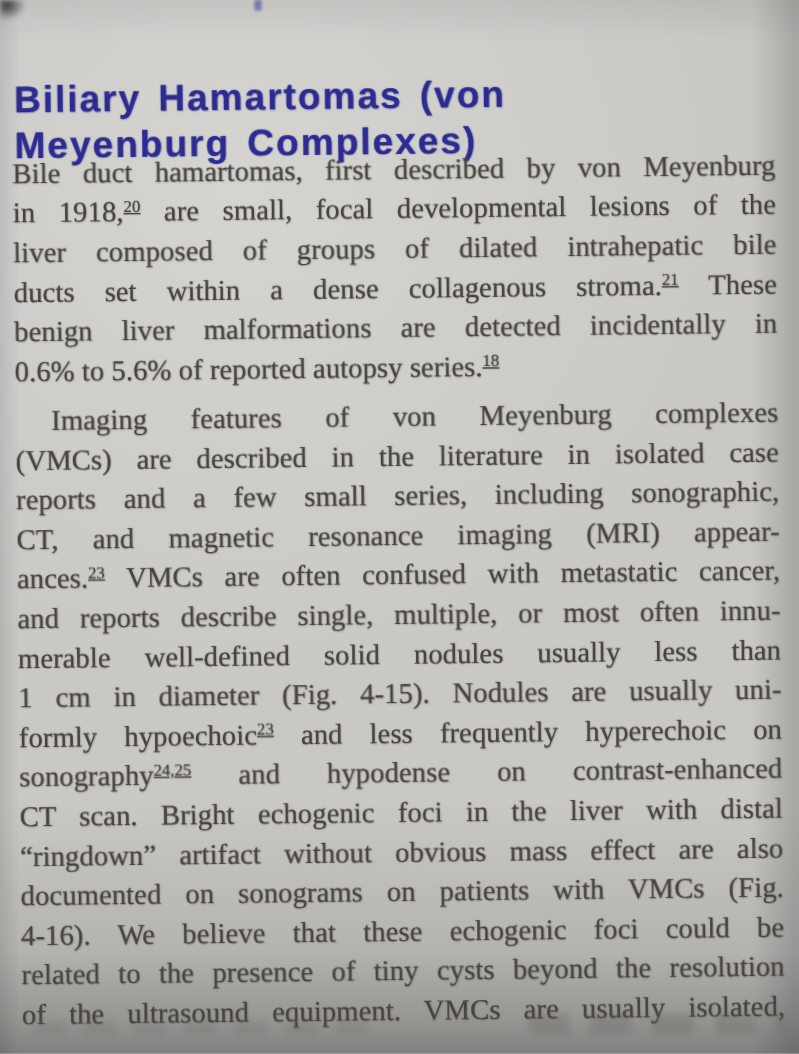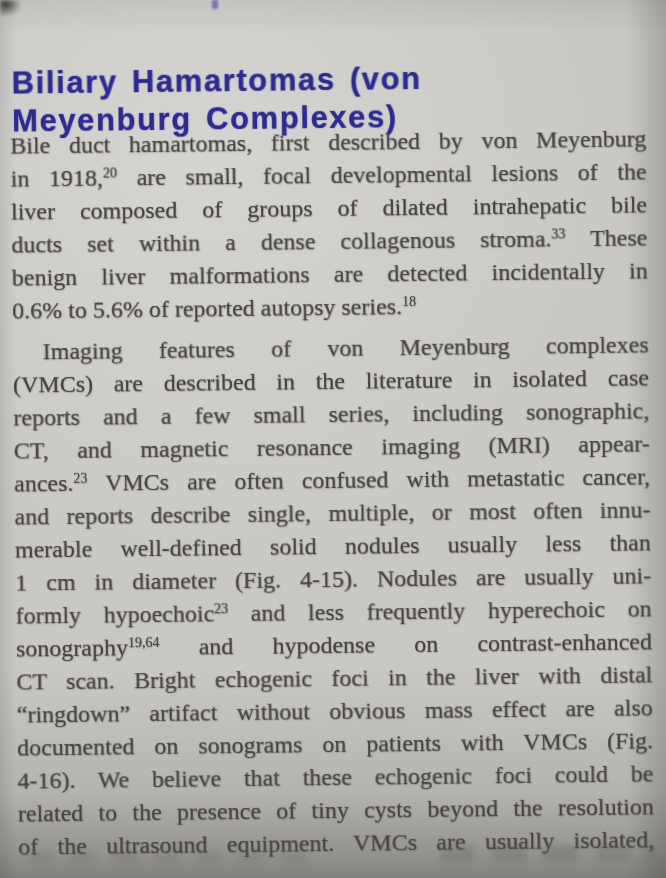--- a/index.html
+++ b/index.html
@@ -48,21 +48,21 @@
   .para + .para{margin-top:8px;}
   .line{
     text-align:justify;
     text-align-last:justify;
     text-justify:inter-word;
     white-space:normal;
   }
   .line.nojust{text-align-last:left;}
   .para.indent .line:first-child{padding-left:30px;}
   sup{
-    font-size:14px;line-height:0;vertical-align:8px;letter-spacing:0;
+    font-size:14px;line-height:0;vertical-align:8px;letter-spacing:0;text-decoration:underline;
   }
   
   .corner-mark{
     position:absolute;left:0;top:0;width:22px;height:17px;
     background:radial-gradient(ellipse at 25% 25%, rgba(38,38,36,.85), rgba(38,38,36,0) 70%);
     filter:blur(1.6px);
   }
   .edge-tick{
     position:absolute;left:212px;top:0;width:6px;height:9px;
     background:#3a37a0;border-radius:1px;
@@ -92,35 +92,35 @@
     <h1 class="heading">
       <span class="hline">Biliary Hamartomas (von</span>
       <span class="hline">Meyenburg Complexes)</span>
     </h1>
 
     <div class="body-text">
         <div class="para">
           <div class="line">Bile duct hamartomas, first described by von Meyenburg</div>
           <div class="line">in 1918,<sup>20</sup> are small, focal developmental lesions of the</div>
           <div class="line">liver composed of groups of dilated intrahepatic bile</div>
-          <div class="line">ducts set within a dense collagenous stroma.<sup>33</sup> These</div>
+          <div class="line">ducts set within a dense collagenous stroma.<sup>21</sup> These</div>
           <div class="line">benign liver malformations are detected incidentally in</div>
           <div class="line nojust">0.6% to 5.6% of reported autopsy series.<sup>18</sup></div>
         </div>
         <div class="para indent">
           <div class="line">Imaging features of von Meyenburg complexes</div>
           <div class="line">(VMCs) are described in the literature in isolated case</div>
           <div class="line">reports and a few small series, including sonographic,</div>
           <div class="line">CT, and magnetic resonance imaging (MRI) appear-</div>
           <div class="line">ances.<sup>23</sup> VMCs are often confused with metastatic cancer,</div>
           <div class="line">and reports describe single, multiple, or most often innu-</div>
           <div class="line">merable well-defined solid nodules usually less than</div>
           <div class="line">1 cm in diameter (Fig. 4-15). Nodules are usually uni-</div>
           <div class="line">formly hypoechoic<sup>23</sup> and less frequently hyperechoic on</div>
-          <div class="line">sonography<sup>19,64</sup> and hypodense on contrast-enhanced</div>
+          <div class="line">sonography<sup>24,25</sup> and hypodense on contrast-enhanced</div>
           <div class="line">CT scan. Bright echogenic foci in the liver with distal</div>
           <div class="line">“ringdown” artifact without obvious mass effect are also</div>
           <div class="line">documented on sonograms on patients with VMCs (Fig.</div>
           <div class="line">4-16). We believe that these echogenic foci could be</div>
           <div class="line">related to the presence of tiny cysts beyond the resolution</div>
           <div class="line">of the ultrasound equipment. VMCs are usually isolated,</div>
         </div>
       </div>
   </div>
 

